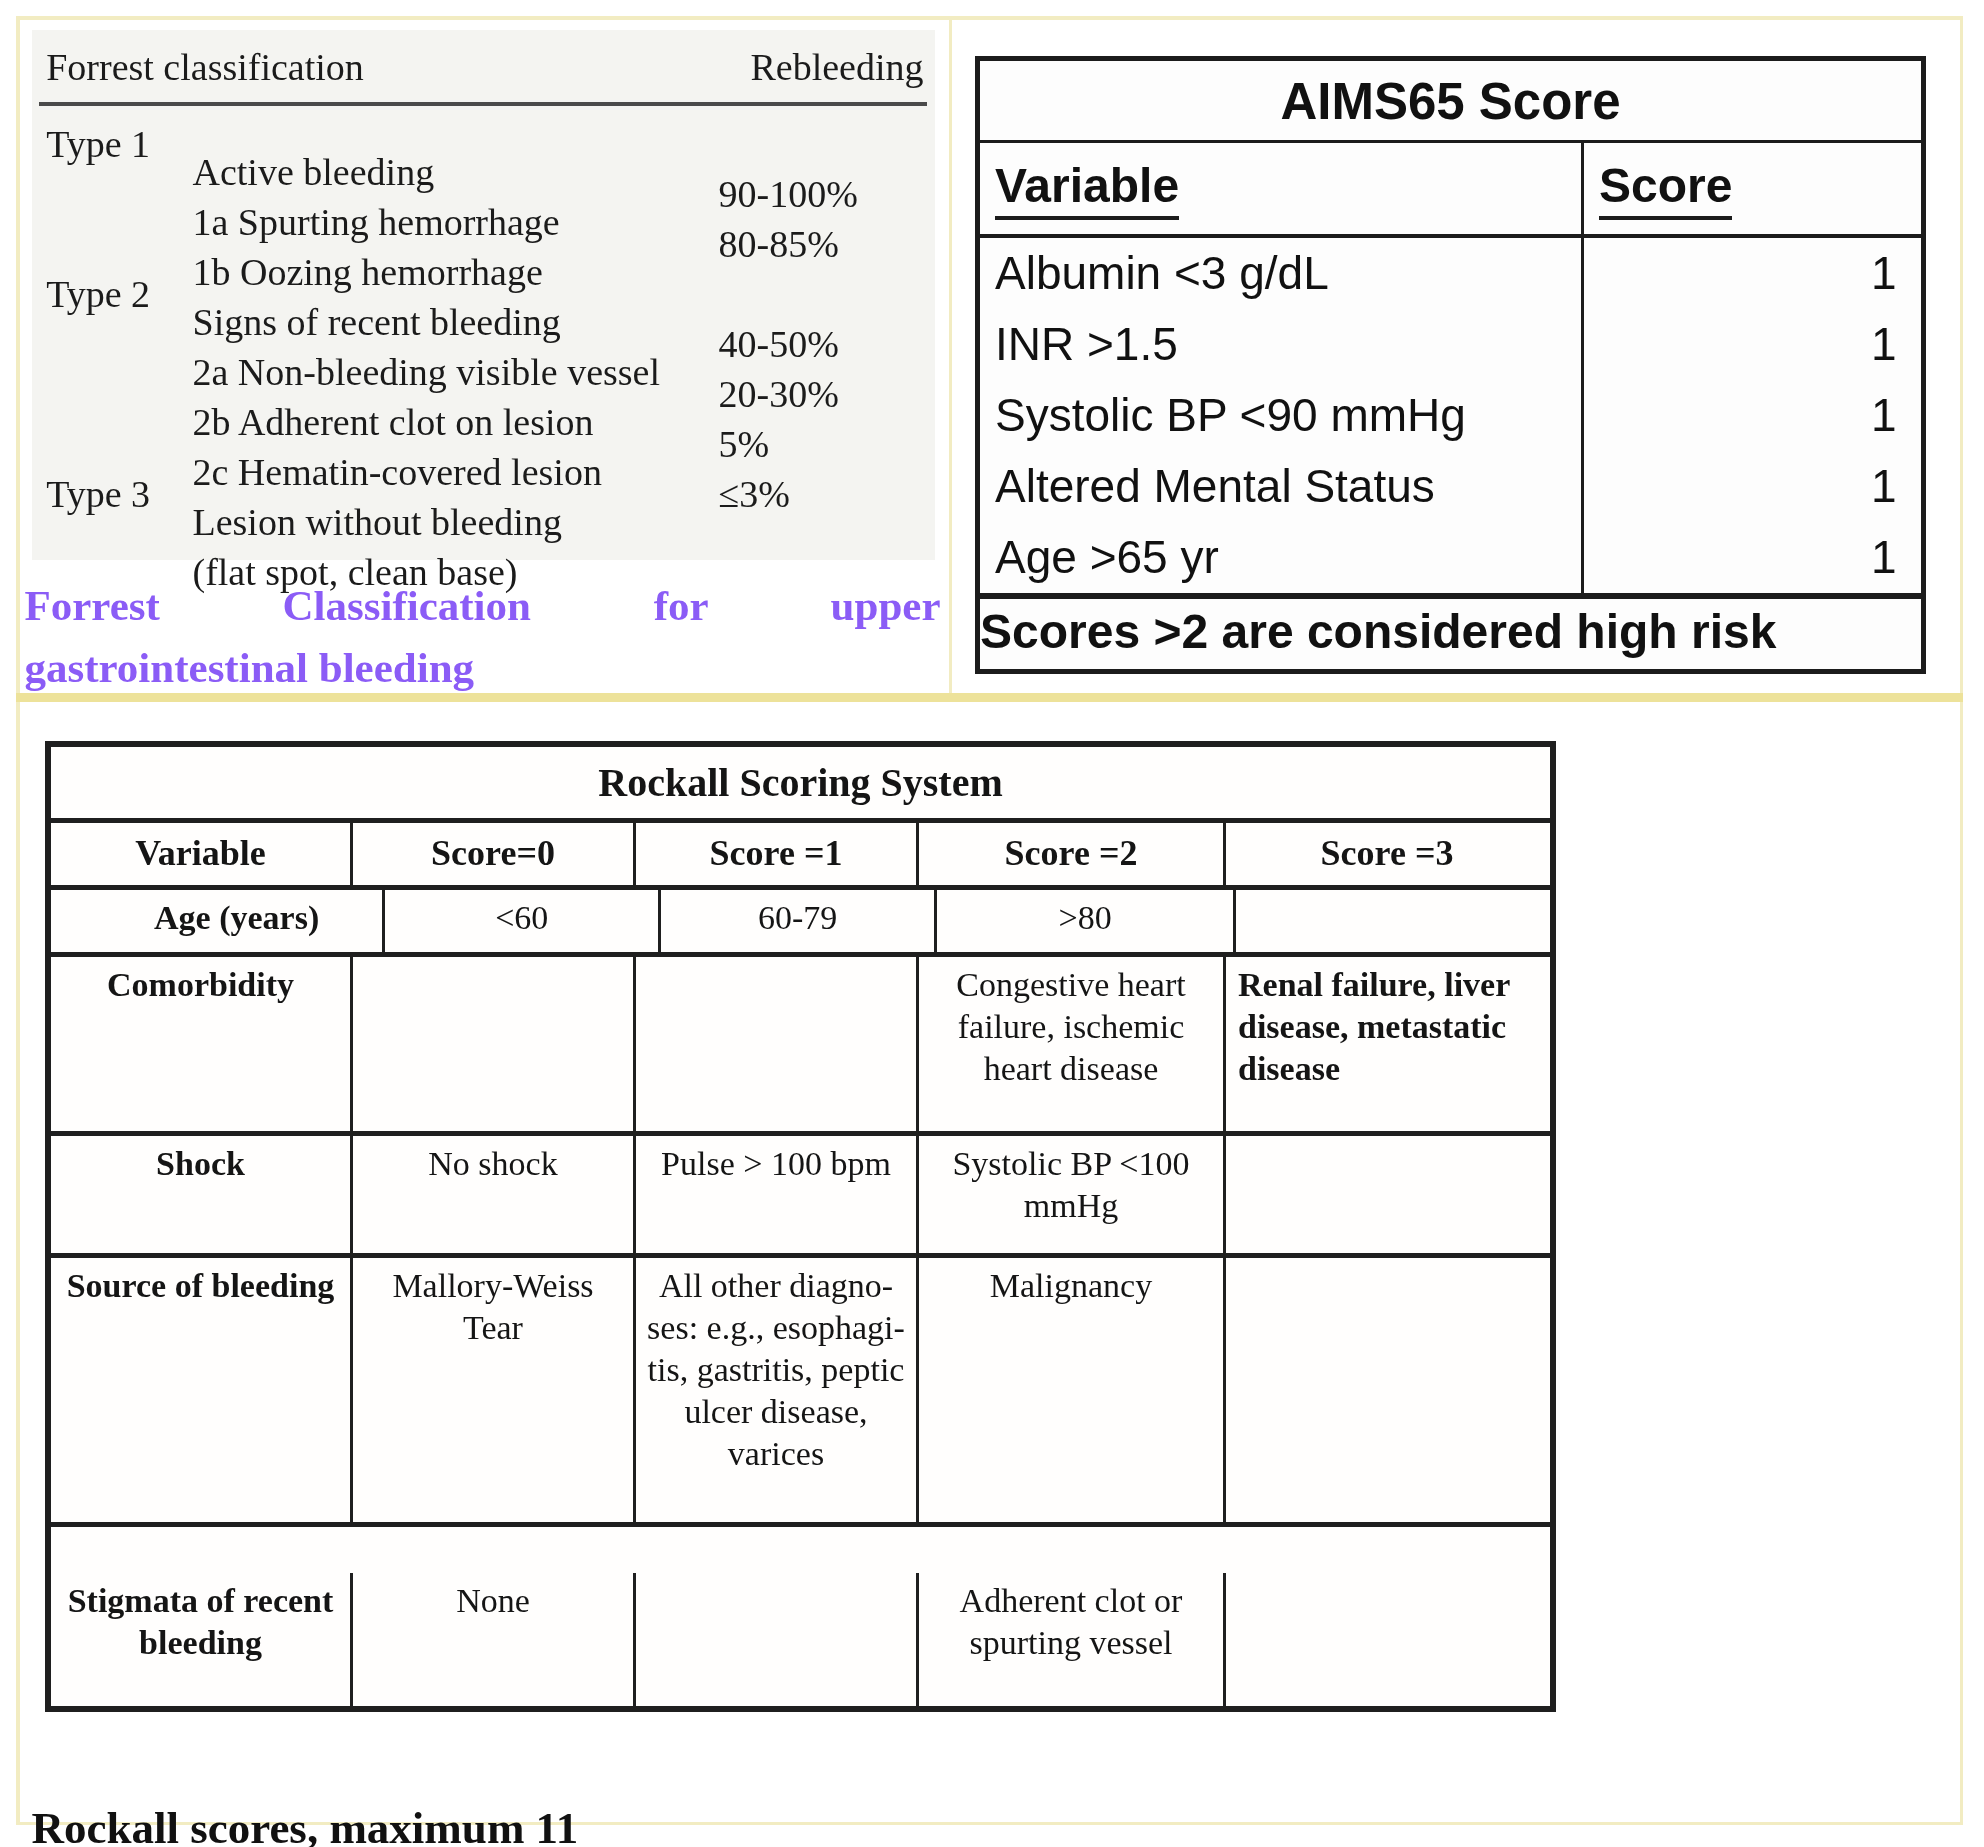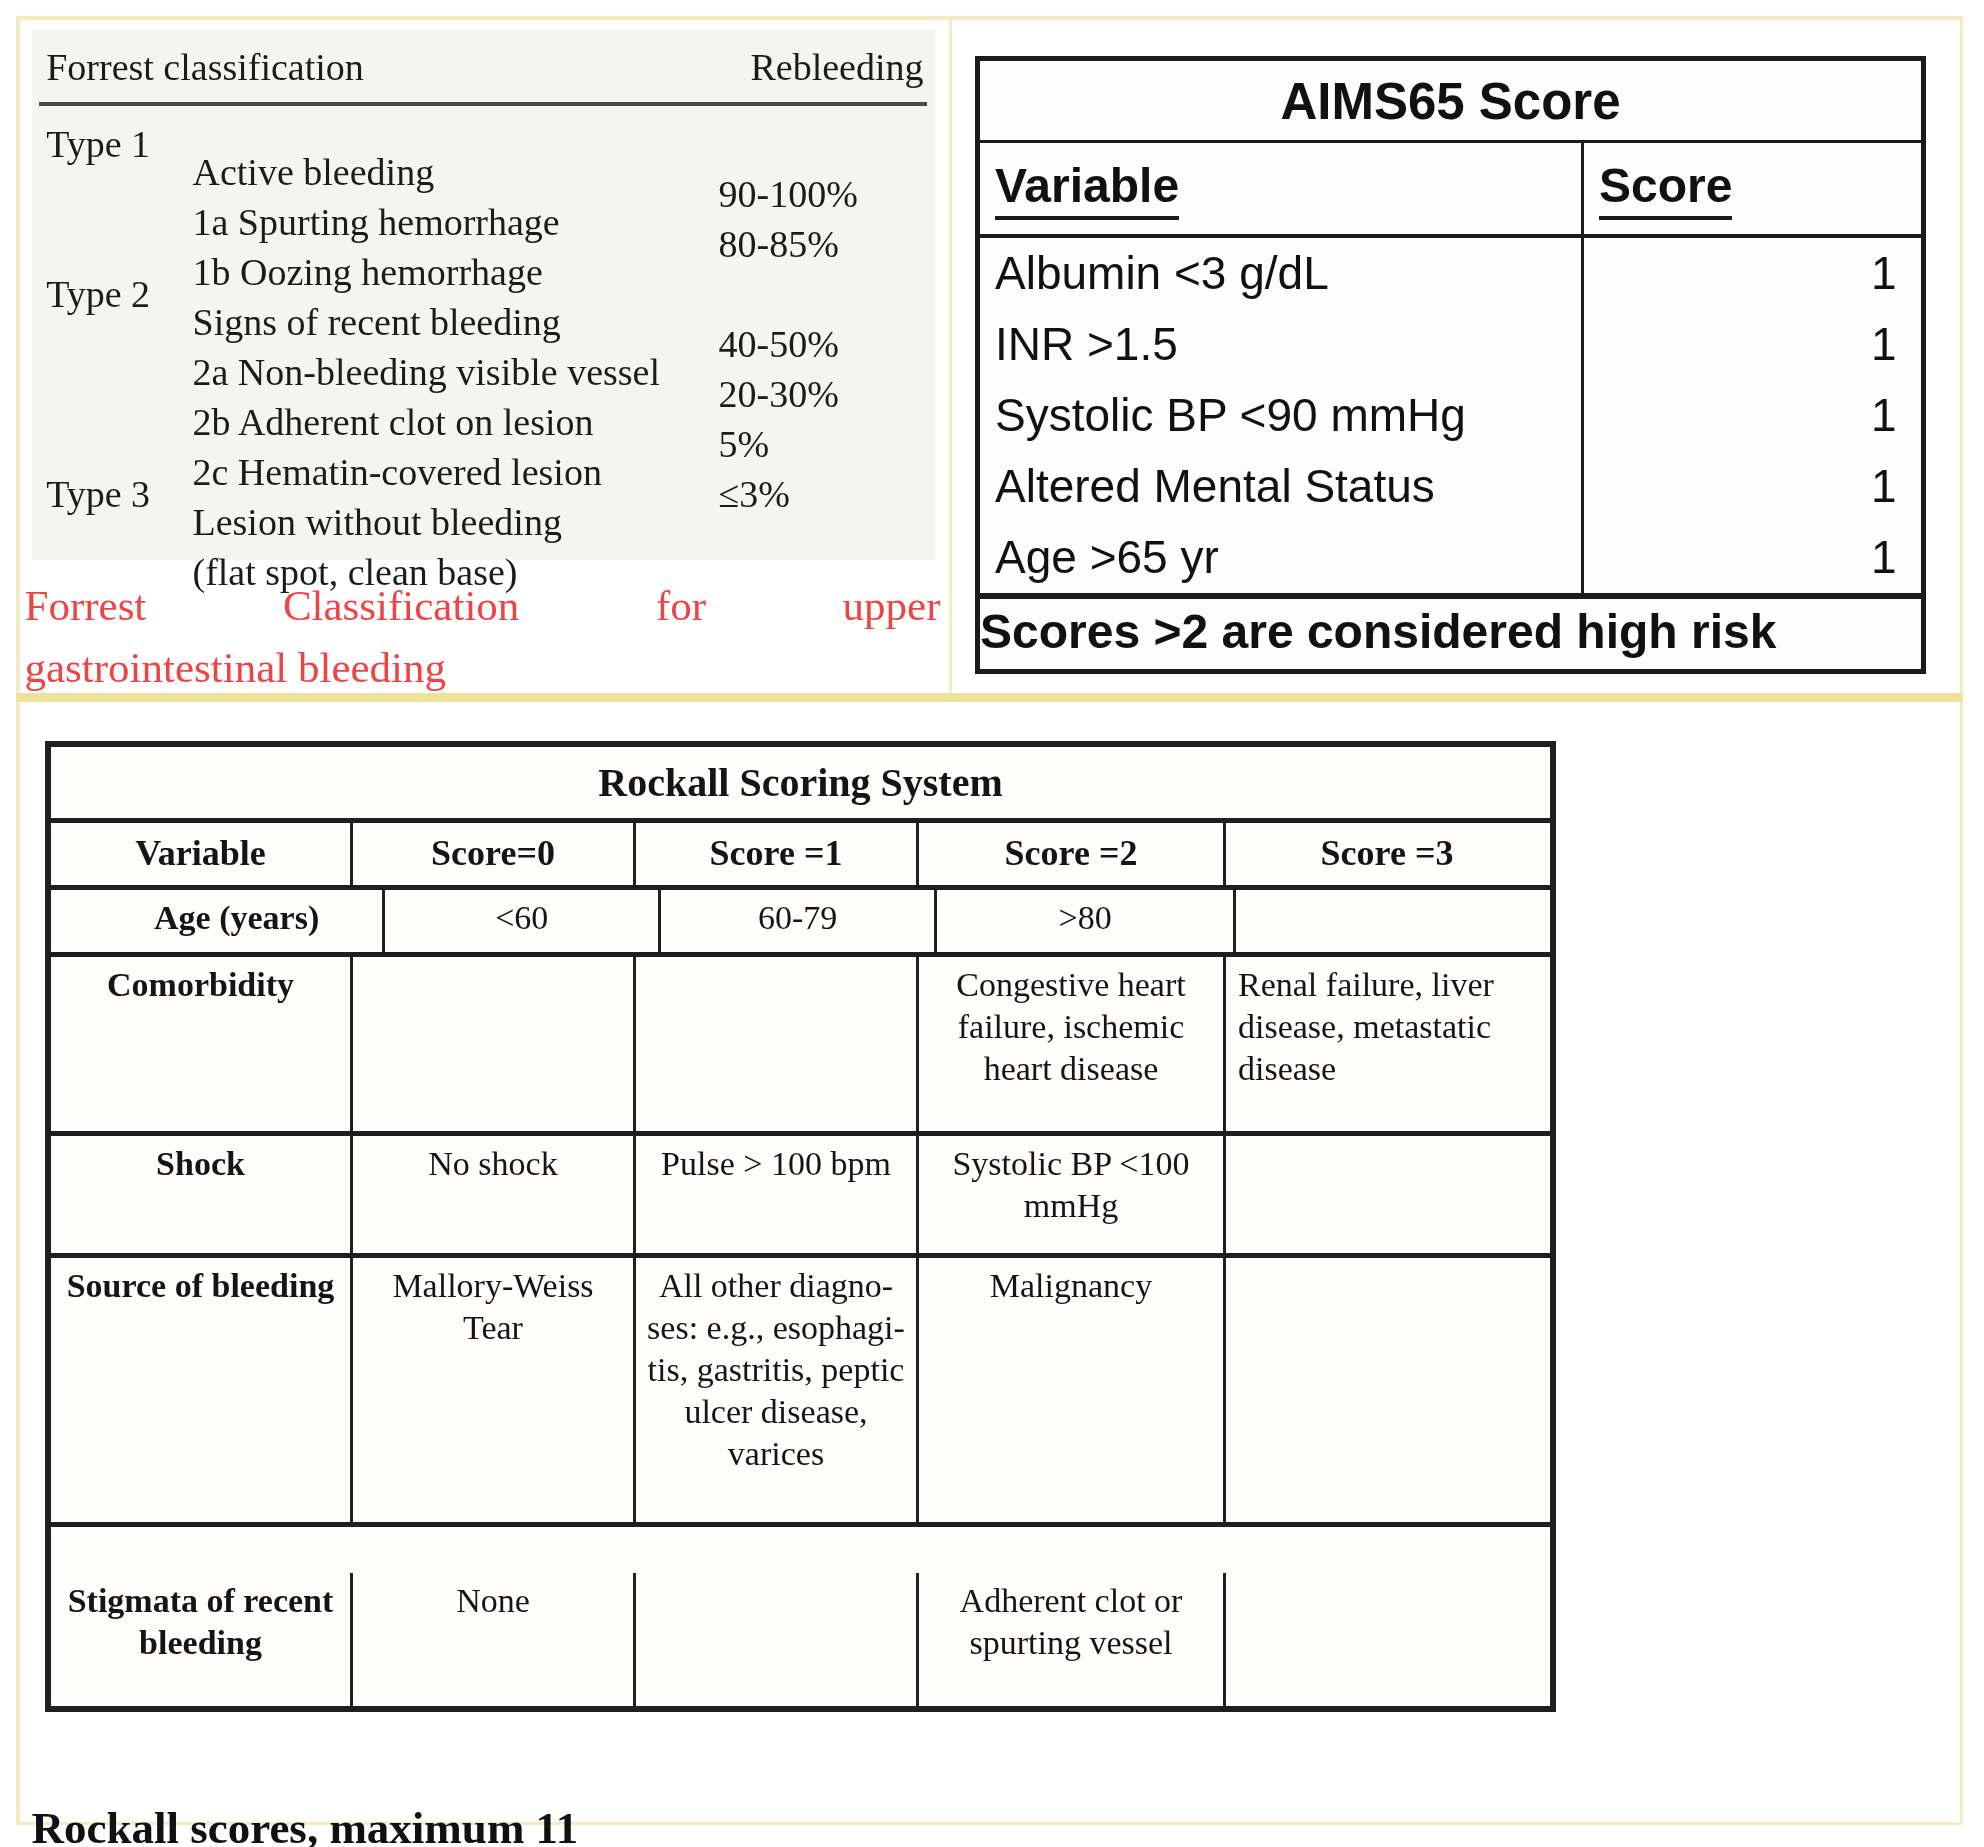--- a/index.html
+++ b/index.html
@@ -52,21 +52,22 @@
   .f-type { width: 161px; padding-left: 14.7px; box-sizing: border-box; }
   .f-desc { flex: 1; margin-top: 28px; }
   .f-pct  { width: 216px; }
 
   #forrest-caption {
     position: absolute;
     left: 24.5px; top: 575px;
     width: 916px;
     font-size: 43px;
     line-height: 62px;
-    color: #ef4444;
+    color: #8b5cf6;
+    font-weight: bold;
   }
   #forrest-caption .cap1 { text-align: justify; text-align-last: justify; }
   #forrest-caption .cap2 { text-align: left; }
 
   
   #aims-table {
     position: absolute;
     left: 975px; top: 56px;
     width: 951px; height: 618px;
     box-sizing: border-box;
@@ -145,21 +146,21 @@
     border-right: 3.3px solid #1f1f1f;
     text-align: center;
     padding: 6.5px 5.4px 0 5.4px;
     white-space: pre-line;
   }
   .r-cell.c1 { width: 302px; font-weight: bold; }
   .r-cell.c2 { width: 283px; }
   .r-cell.c3 { width: 283px; }
   .r-cell.c4 { width: 307px; }
   .r-cell.c5 { width: 322px; border-right: none; }
-  .r-cell.left { text-align: left; padding-left: 12px; }
+  .r-cell.left { text-align: left; padding-left: 12px; font-weight: bold; }
   .r-head .r-cell { font-weight: bold; font-size: 36px; padding-top: 8.7px; }
   .rh  { height: 62px; }
   .rr1 { height: 62px; padding-left: 40px; }
   .rr2 { height: 174px; }
   .rr3 { height: 117px; }
   .rr4 { height: 264px; }
   .rr5 { height: 133px; }
 
   #bottom-caption {
     position: absolute;

